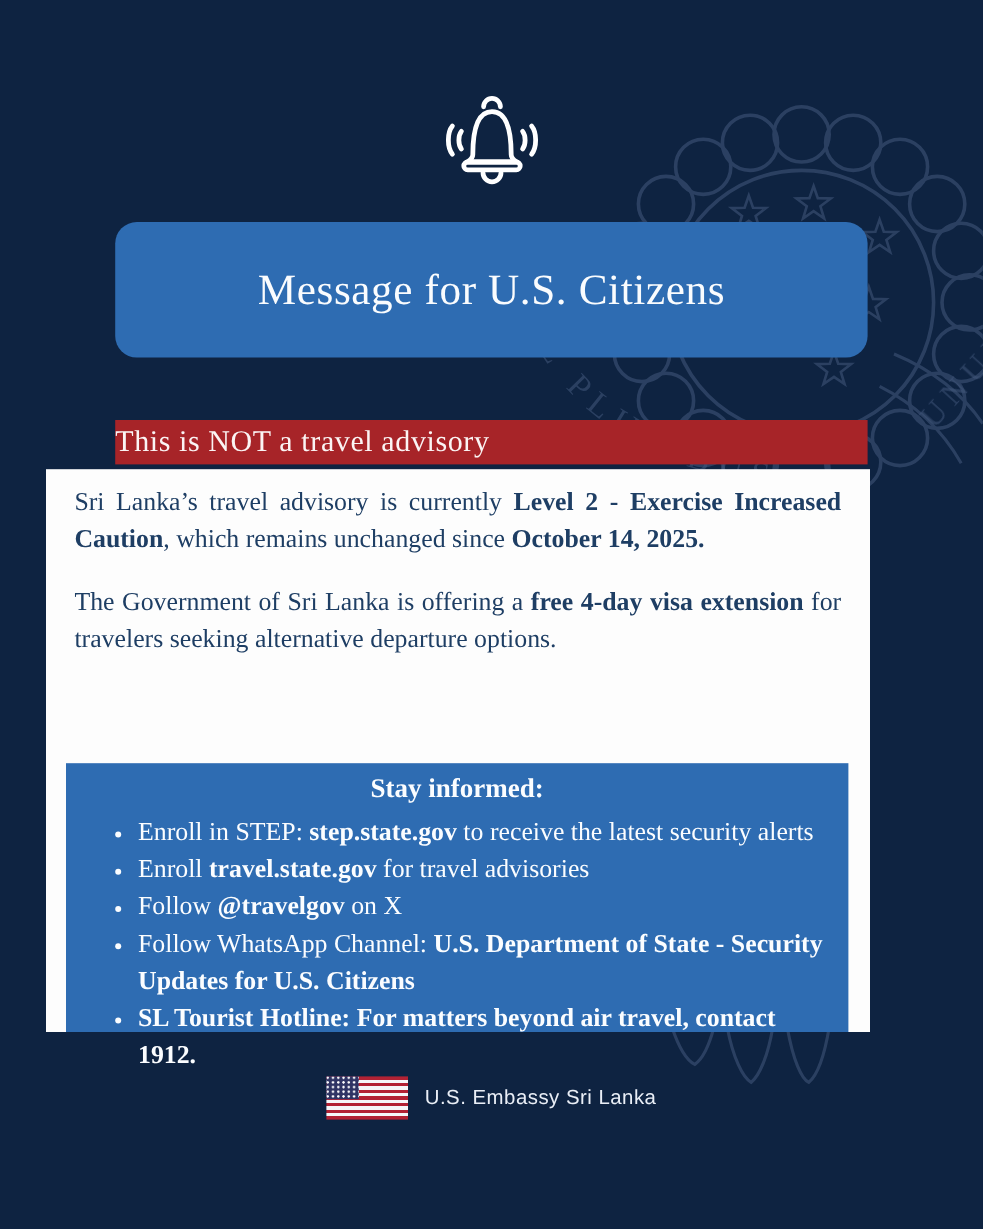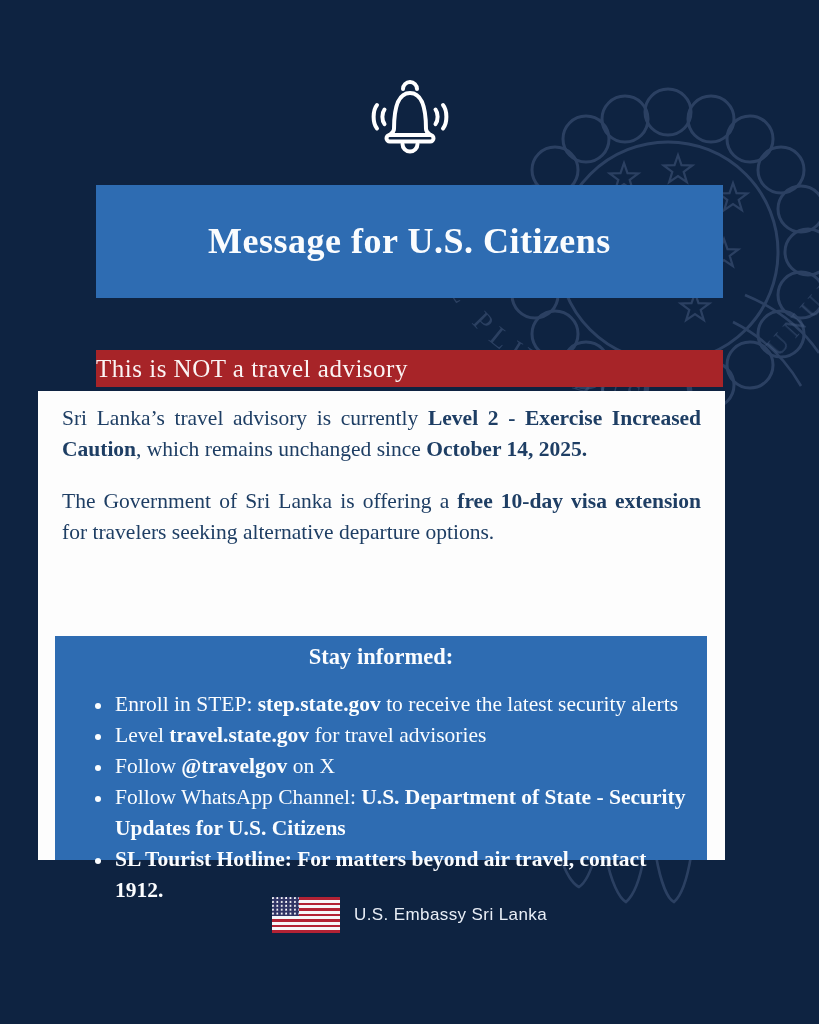--- a/index.html
+++ b/index.html
@@ -21,22 +21,23 @@
     position:absolute; left:367px; top:74px; width:86px; height:90px;
     z-index:2;
   }
 
   
   .title-banner {
     position:absolute; left:96px; top:185px; width:627px; height:113px;
     background:#2e6cb2; z-index:2;
     display:flex; flex-direction:column; justify-content:center;
     text-align:center; color:#fafcfe;
-    font-weight:bold; font-size:36px; line-height:49px;
+    font-weight:normal; font-size:36px; line-height:49px;
     letter-spacing:0.5px;
+    border-radius:18px;
   }
   .sub-banner {
     position:absolute; left:96px; top:326px; width:627px; height:37px;
     background:#a72428; z-index:2;
     display:flex; align-items:center; justify-content:flex-start;
     color:#fbf4f4; font-size:25px; letter-spacing:0.5px;margin-top:24px;
   }
 
   
   .card {
@@ -52,21 +53,21 @@
   .info-box {
     position:absolute; left:17px; right:18px; top:245px; bottom:0;
     background:#2e6cb2; color:#fbfdff;
     box-sizing:border-box; padding:6px 14px 18px 14px;
   }
   .info-title {
     text-align:center; font-weight:bold;
     font-size:22.5px; line-height:30px;
   }
   .info-box ul {
-    margin:17px 0 0 0; padding:0 0 0 44px;
+    margin:6px 0 0 0; padding:0 0 0 44px;
     list-style:disc outside;
     font-size:21.5px; line-height:31px;
   }
   .info-box li { padding-left:2px; }
   .info-box li::marker { color:#fbfdff; font-size:19px; }
 
   
   .footer {
     position:absolute; left:0; top:896px; width:819px; height:38px;
     z-index:2;
@@ -160,27 +161,27 @@
 
 <div class="sub-banner">
   <span>This is NOT a travel advisory</span>
 </div>
 
 <div class="card">
 
   <p><span>Sri Lanka’s travel advisory is currently </span><b>Level 2 - Exercise Increased Caution</b><span>, which remains unchanged since </span><b>October 14, 2025.</b></p>
 
 
-  <p><span>The Government of Sri Lanka is offering a </span><b>free 10-day visa extension</b><span> for travelers seeking alternative departure options.</span></p>
+  <p><span>The Government of Sri Lanka is offering a </span><b>free 4-day visa extension</b><span> for travelers seeking alternative departure options.</span></p>
 
   <div class="info-box">
     <div class="info-title">Stay informed:</div>
     <ul>
       <li><span>Enroll in STEP: </span><b>step.state.gov</b><span> to receive the latest security alerts</span></li>
-      <li><span>Level </span><b>travel.state.gov</b><span> for travel advisories</span></li>
+      <li><span>Enroll </span><b>travel.state.gov</b><span> for travel advisories</span></li>
       <li><span>Follow </span><b>@travelgov</b><span> on X</span></li>
       <li><span>Follow WhatsApp Channel: </span><b>U.S. Department of State - Security Updates for U.S. Citizens</b></li>
       <li><b>SL Tourist Hotline: For matters beyond air travel, contact 1912.</b></li>
     </ul>
   </div>
 </div>
 
 <div class="footer">
   <div class="flag">
     <div class="canton"></div>

